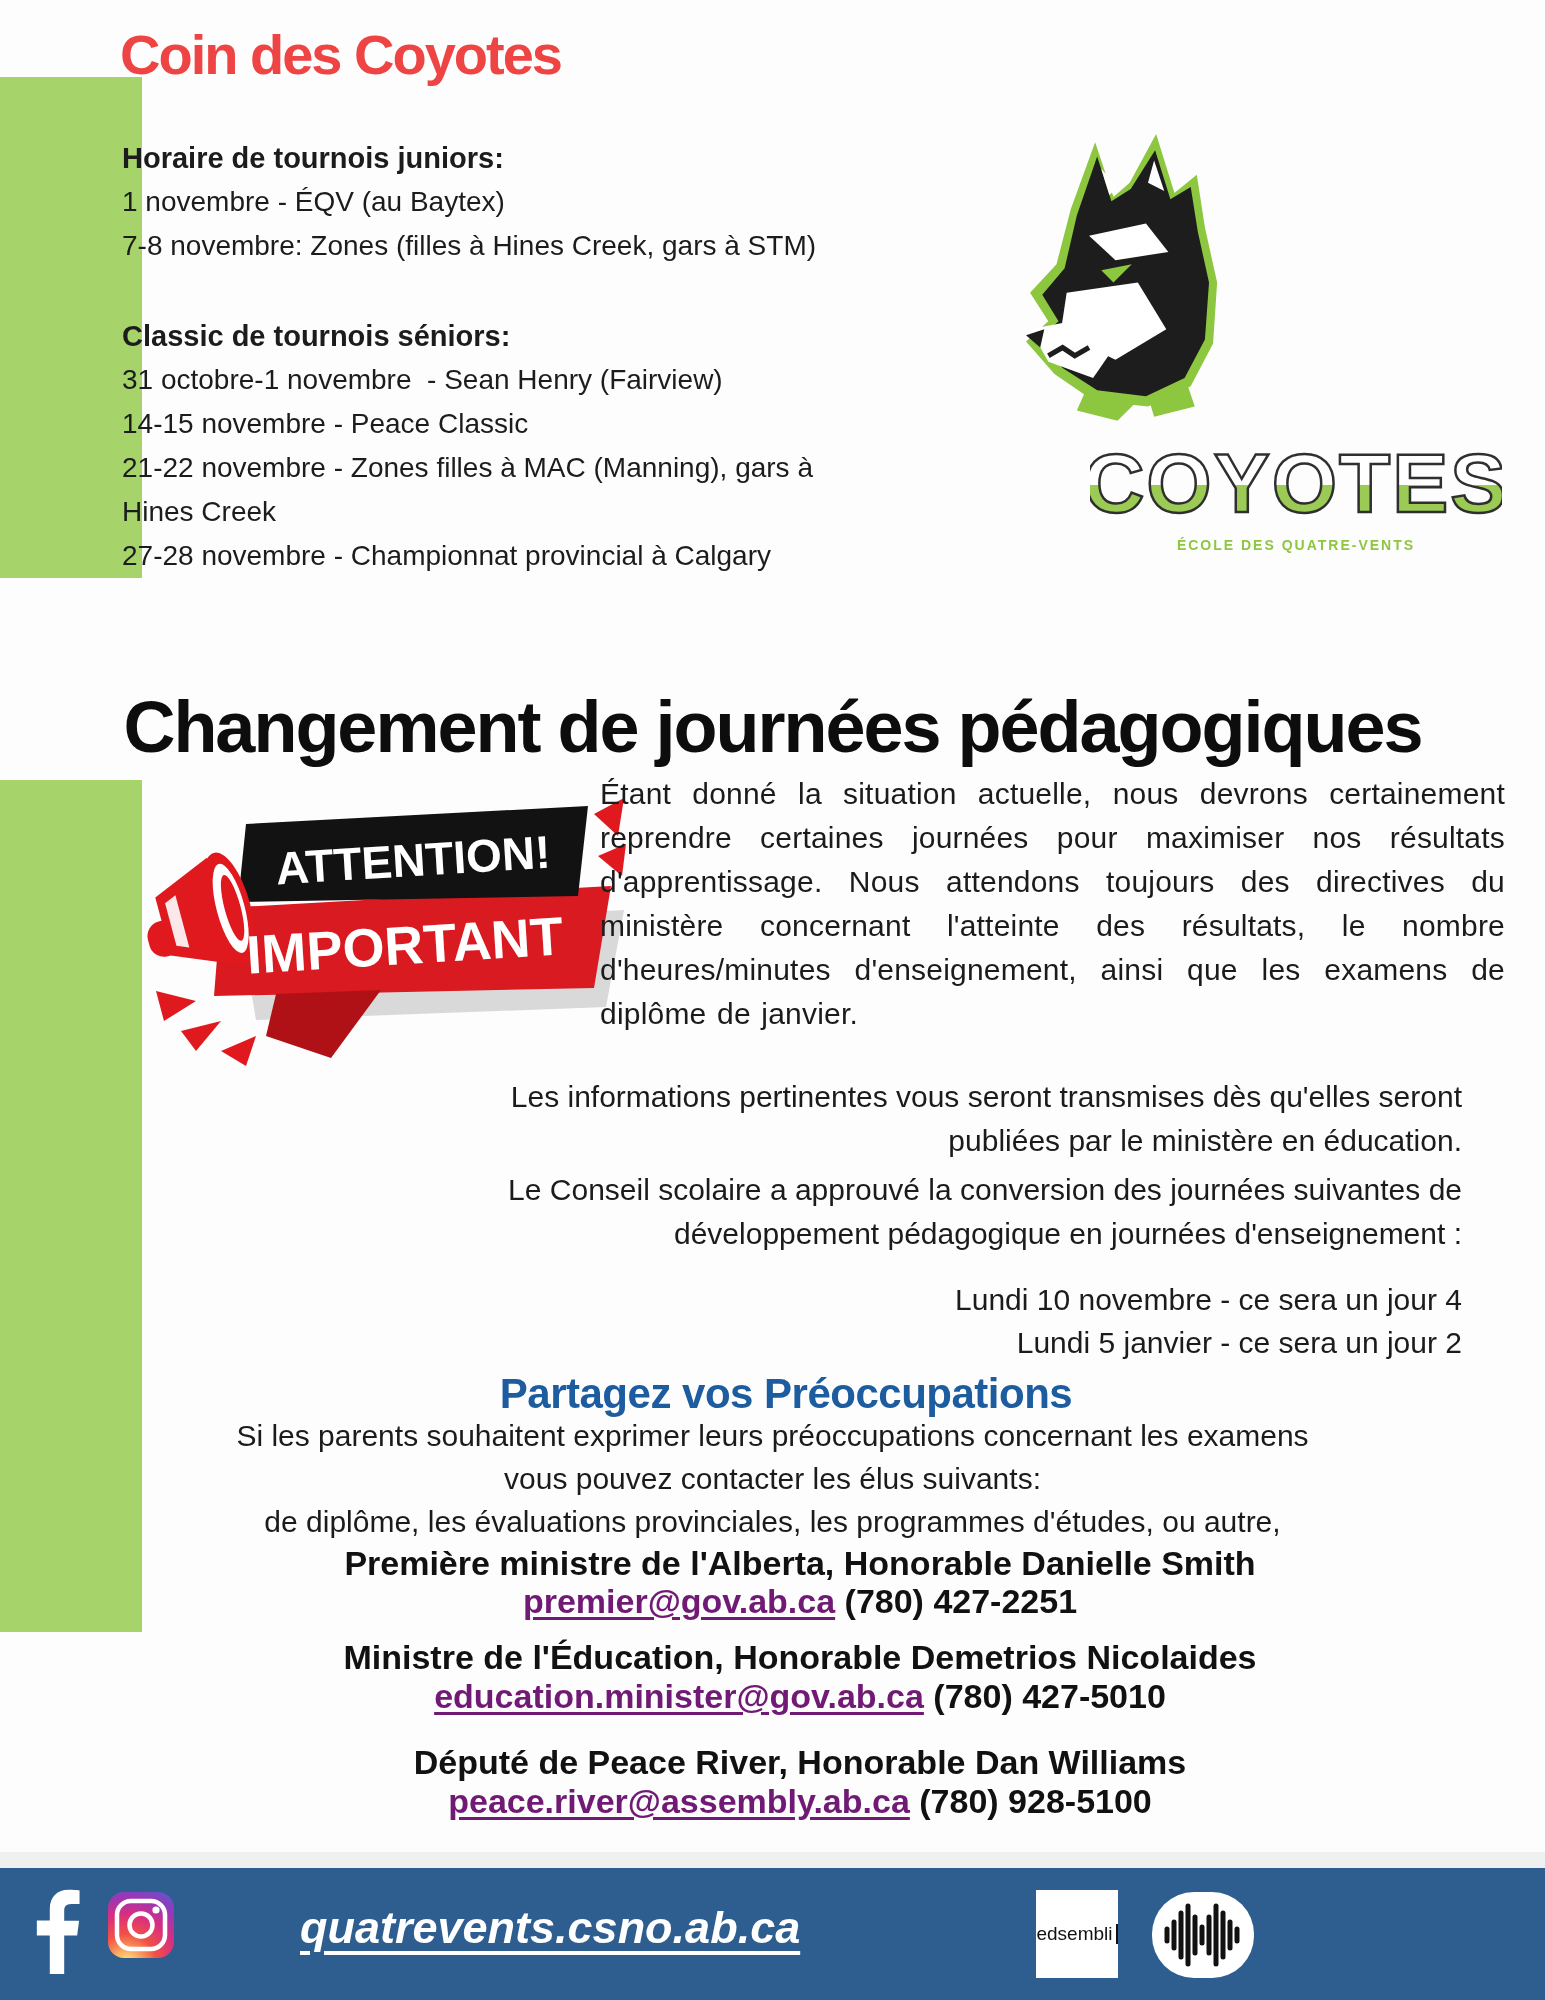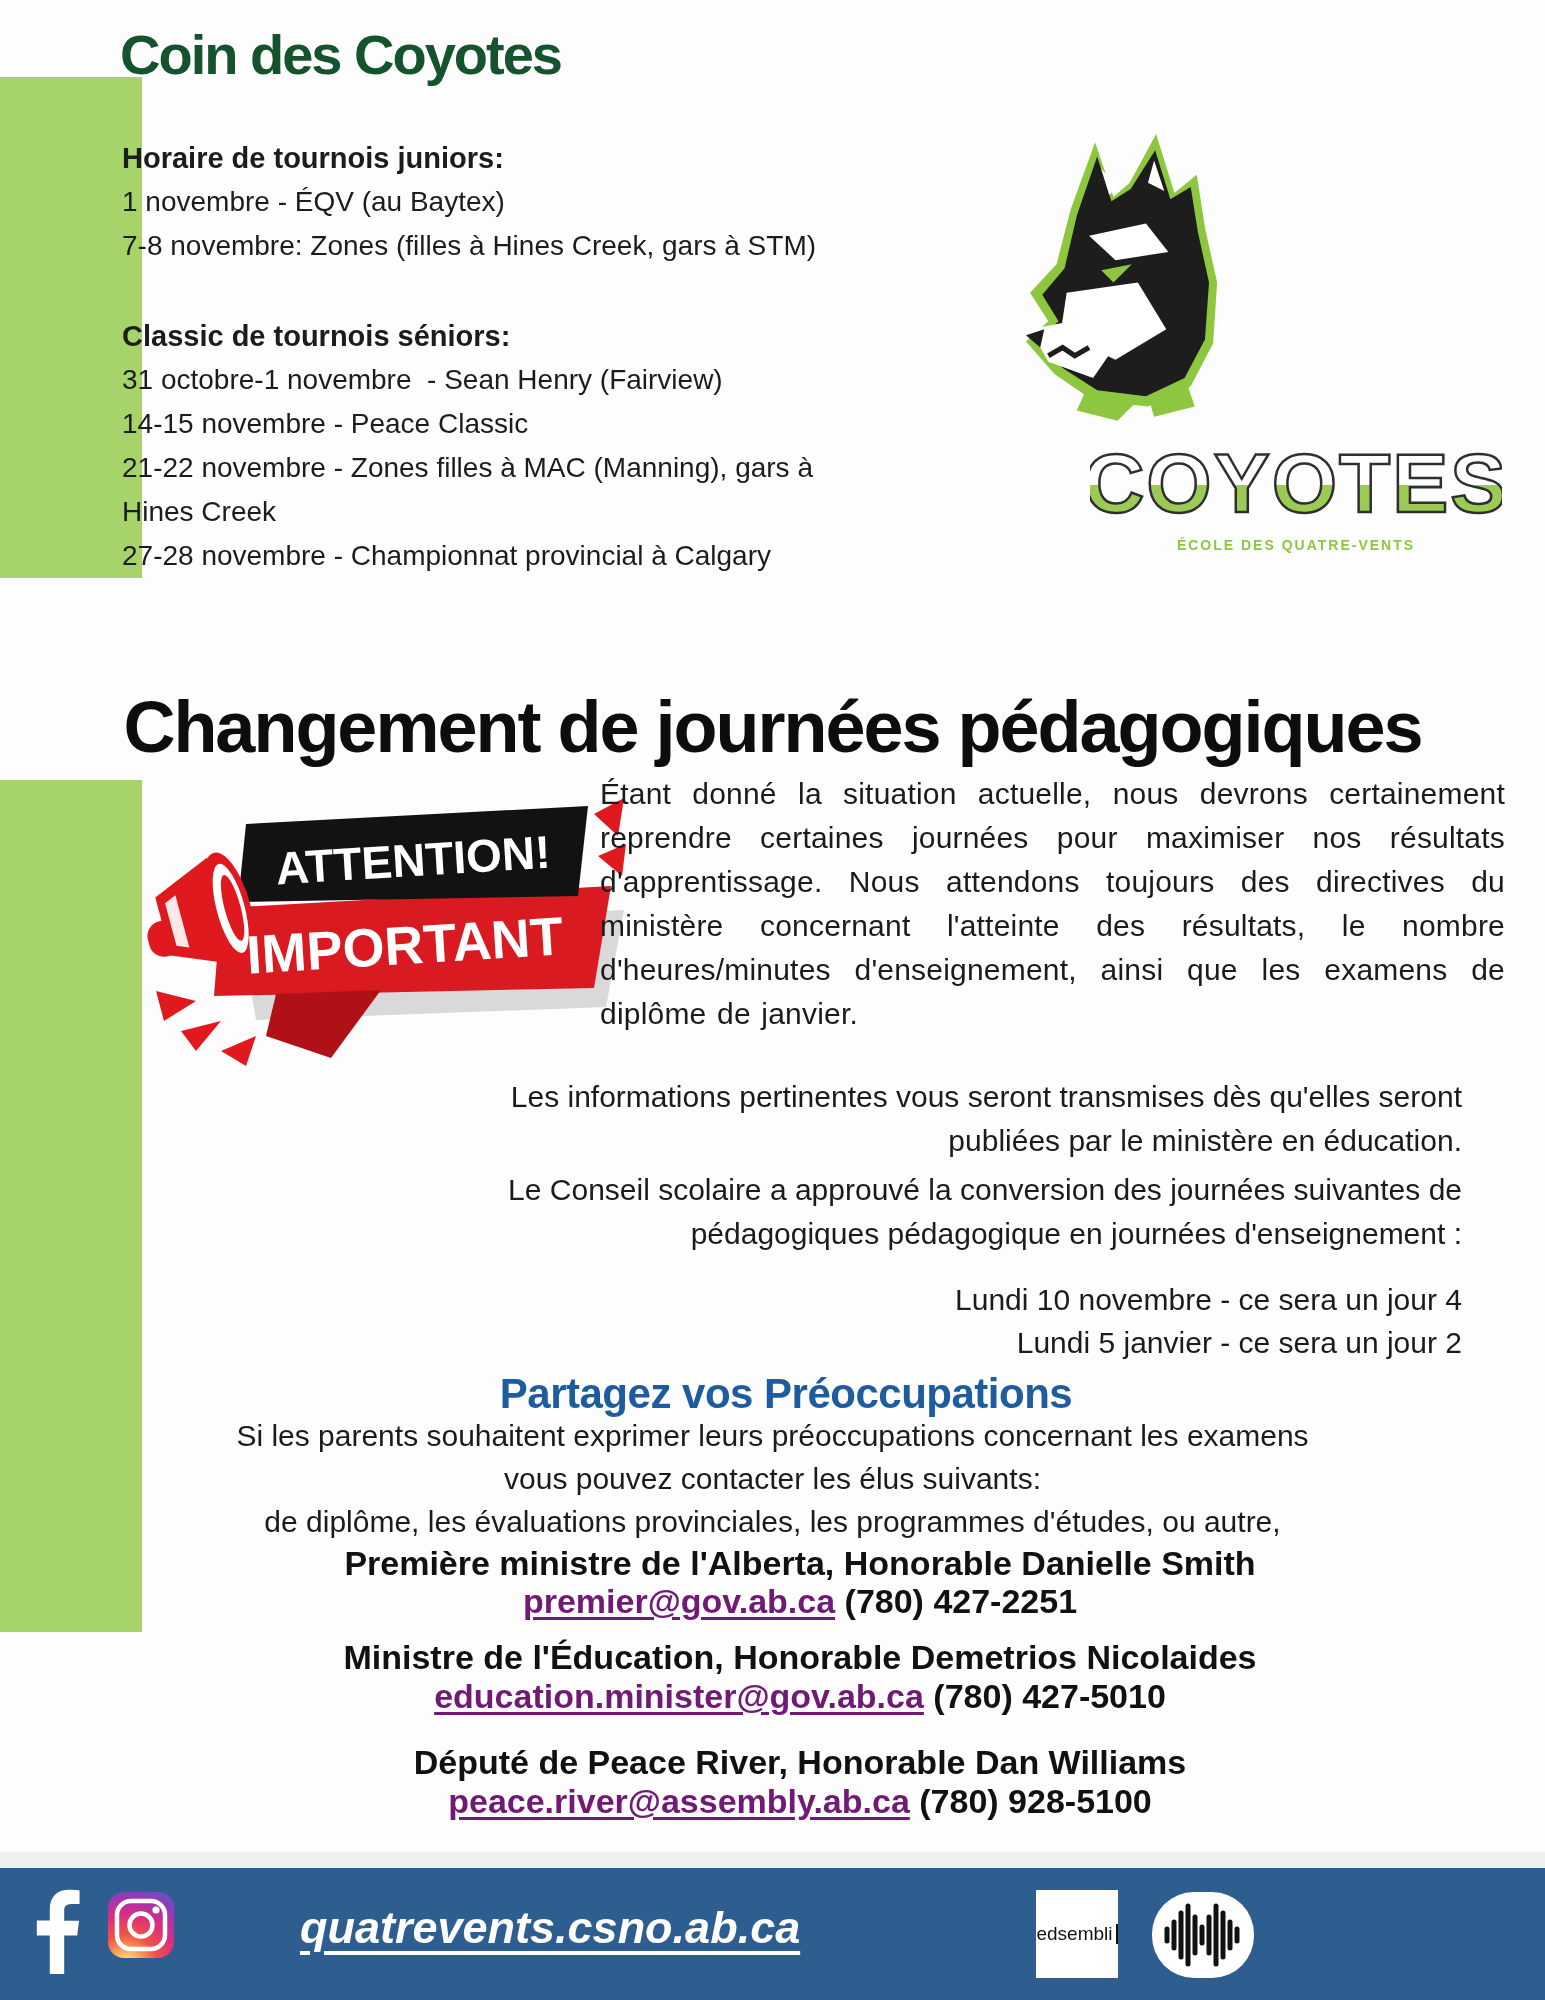--- a/index.html
+++ b/index.html
@@ -7,21 +7,21 @@
     width:1545px;height:2000px;position:relative;overflow:hidden;
     background:#fdfdfd;color:#1b1b1b;
     font-family:"Liberation Sans","DejaVu Sans",sans-serif;
   }
   .abs{position:absolute;}
   
   .green-bar{position:absolute;left:0;width:142px;background:#a6d36a;}
   #bar1{top:77px;height:501px;}
   #bar2{top:780px;height:852px;}
   
-  #coyotes-title{left:120px;top:22px;font-size:56px;font-weight:bold;letter-spacing:-2px;color:#14532d;}
+  #coyotes-title{left:120px;top:22px;font-size:56px;font-weight:bold;letter-spacing:-2px;color:#ef4444;}
   .sched{left:122px;width:1000px;font-size:28px;line-height:44px;color:#1c1c1c;}
   #juniors{top:136px;}
   #seniors{top:314px;}
   .sched .shead{font-weight:bold;font-size:29px;}
   .sline{white-space:pre-wrap;}
   
   #wolf-logo{left:995px;top:130px;width:245px;height:305px;}
   #wordmark-box{left:1090px;top:428px;width:412px;height:106px;}
   #logo-tagline{left:1090px;top:537px;width:412px;text-align:center;color:#8dc63f;
     font-weight:bold;font-size:14px;letter-spacing:2px;white-space:nowrap;}
@@ -146,21 +146,21 @@
 
 <div class="abs" id="intro-par">Étant donné la situation actuelle, nous devrons certainement reprendre certaines journées pour maximiser nos résultats d'apprentissage. Nous attendons toujours des directives du ministère concernant l'atteinte des résultats, le nombre d'heures/minutes d'enseignement, ainsi que les examens de diplôme de janvier.</div>
 
 <div class="abs rblock" id="info-block">
   <div>Les informations pertinentes vous seront transmises dès qu'elles seront</div>
   <div>publiées par le ministère en éducation.</div>
 </div>
 
 <div class="abs rblock" id="council-block">
   <div>Le Conseil scolaire a approuvé la conversion des journées suivantes de</div>
-  <div>pédagogiques pédagogique en journées d'enseignement :</div>
+  <div>développement pédagogique en journées d'enseignement :</div>
 </div>
 
 <div class="abs rblock" id="days-block">
   <div>Lundi 10 novembre - ce sera un jour 4</div>
   <div>Lundi 5 janvier - ce sera un jour 2</div>
 </div>
 
 <div class="abs" id="concerns-heading">Partagez vos Préoccupations</div>
 
 <div class="abs" id="concerns-body">

